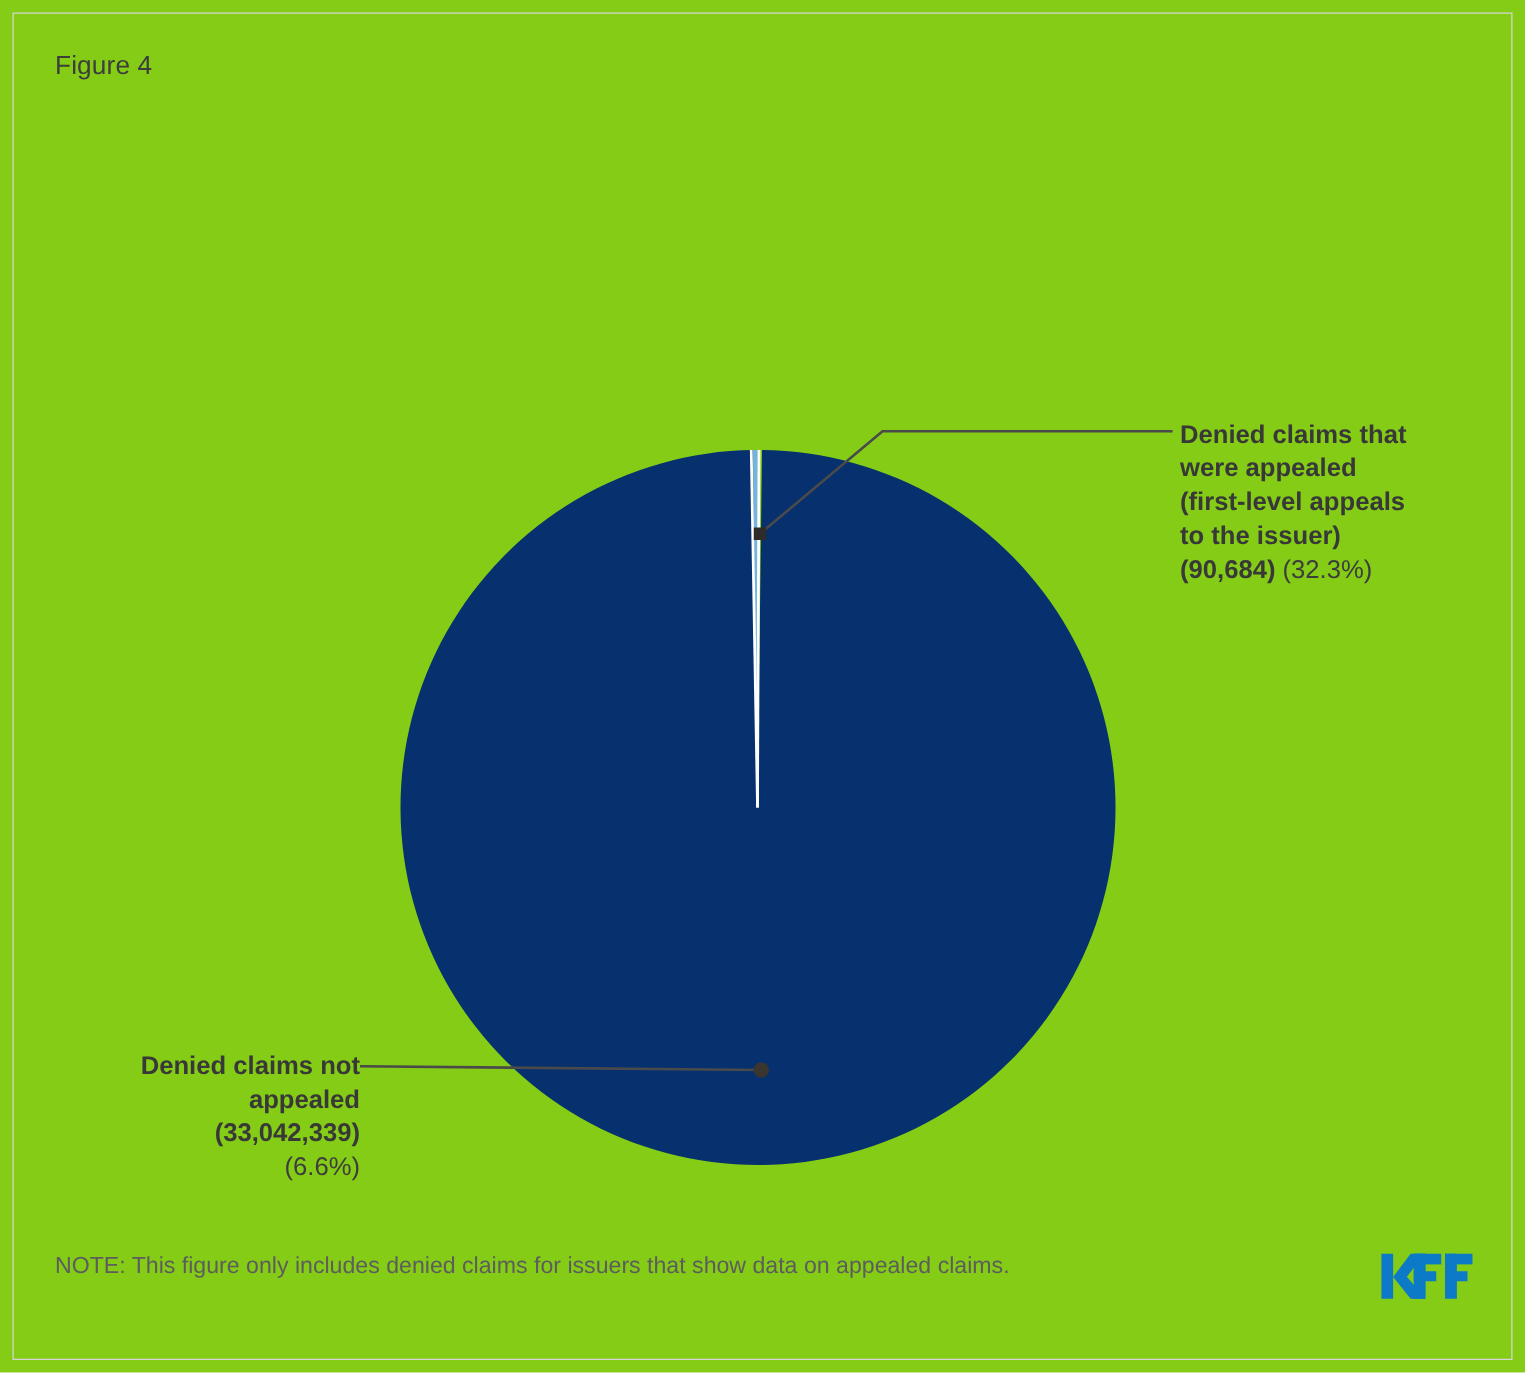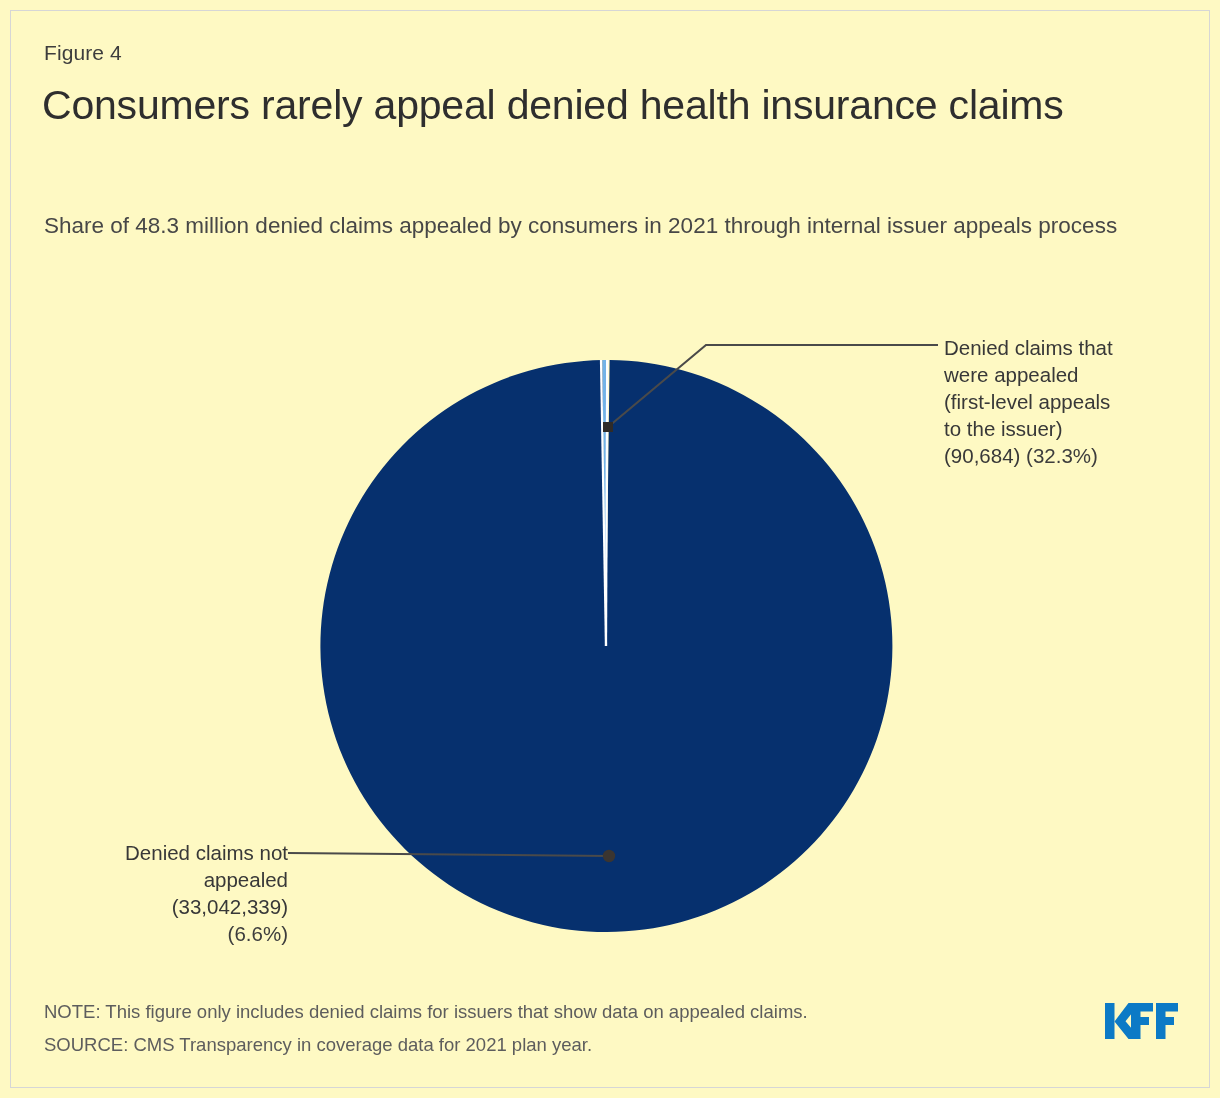--- a/index.html
+++ b/index.html
@@ -8,21 +8,21 @@
     background: #ffffff;
   }
   body {
     font-family: "Liberation Sans", sans-serif;
     -webkit-font-smoothing: antialiased;
   }
   #figure {
     position: relative;
     width: 1220px;
     height: 1098px;
-    background: #fef9c3;
+    background: #84cc16;
     box-sizing: border-box;
     overflow: hidden;
   }
   .frame {
     position: absolute;
     left: 10px;
     top: 10px;
     width: 1200px;
     height: 1078px;
     border: 1px solid #d6d6d6;
@@ -71,21 +71,21 @@
   }
   .plot svg { display: block; }
 
   
   .callout {
     position: absolute;
     color: #383838;
     font-size: 20.5px;
     line-height: 1.32;
   }
-  .callout b { font-weight: normal; }
+  .callout b { font-weight: bold; }
   .callout .pct { font-weight: normal; color: #3d3d3d; }
 
   #label-appealed {
     left: 944px;
     top: 334px;
     width: 250px;
     text-align: left;
   }
   #label-not-appealed {
     left: 20px;
@@ -117,23 +117,21 @@
 </style>
 </head>
 <body>
 
 <div id="figure">
 
   <div class="frame"></div>
 
   <div class="fig-number">Figure 4</div>
 
-  <div class="fig-title">Consumers rarely appeal denied health insurance claims</div>
 
-  <div class="fig-subtitle">Share of 48.3 million denied claims appealed by consumers in 2021 through internal issuer appeals process</div>
 
   <div class="plot">
     <svg width="1220" height="1098" viewBox="0 0 1220 1098">
 
       <g>
         <path d="M 606 646
                  L 609.60 360.02
                  A 286 286 0 1 1 602.41 360.03
                  Z" fill="#06306e"></path>
 
@@ -170,21 +168,20 @@
   </div>
 
   <div class="callout" id="label-not-appealed">
     <b>Denied claims not</b><br>
     <b>appealed</b><br>
     <b>(33,042,339)</b><br>
     <span class="pct">(6.6%)</span>
   </div>
 
   <div class="footer-note" id="note-line">NOTE: This figure only includes denied claims for issuers that show data on appealed claims.</div>
-  <div class="footer-note" id="source-line">SOURCE: CMS Transparency in coverage data for 2021 plan year.</div>
 
   <div class="kff-logo">
     <svg viewBox="0 0 74 40" width="74" height="40" aria-hidden="true">
 
       <rect x="0" y="2" width="9.5" height="36" fill="#0c7ac6"></rect>
       <path d="M9.5 20.5 L23.5 2 L35 2 L20.5 20.3 L35.5 38 L23.5 38 Z" fill="#0c7ac6"></path>
 
       <rect x="26" y="2" width="9.5" height="36" fill="#0c7ac6"></rect>
       <rect x="26" y="2" width="22" height="8.5" fill="#0c7ac6"></rect>
       <rect x="26" y="16" width="18" height="8" fill="#0c7ac6"></rect>

